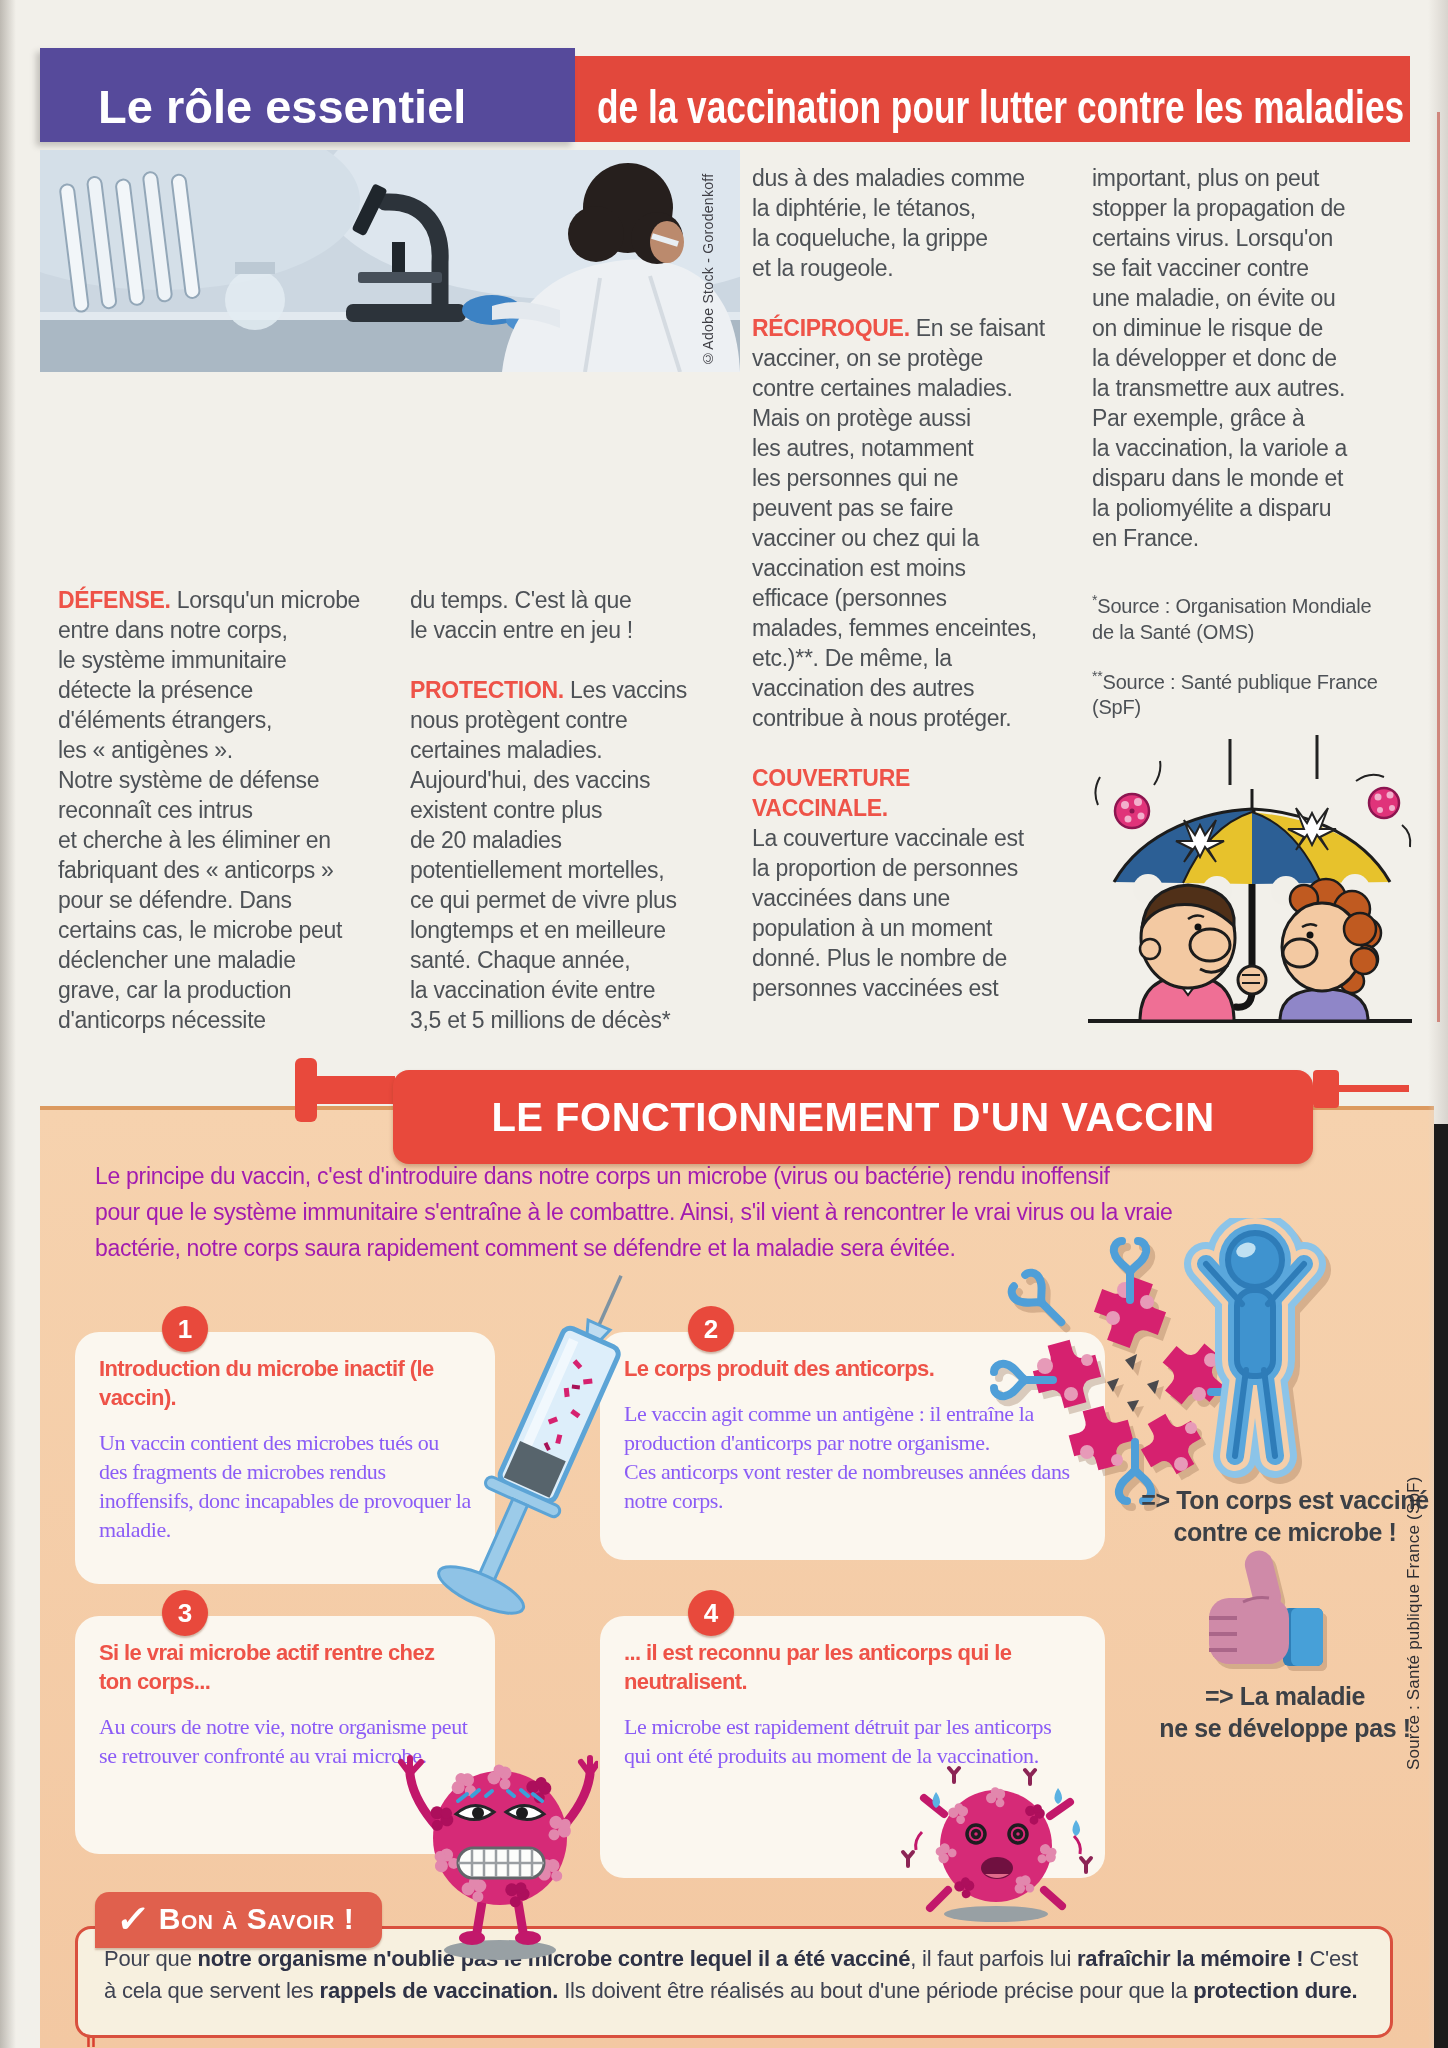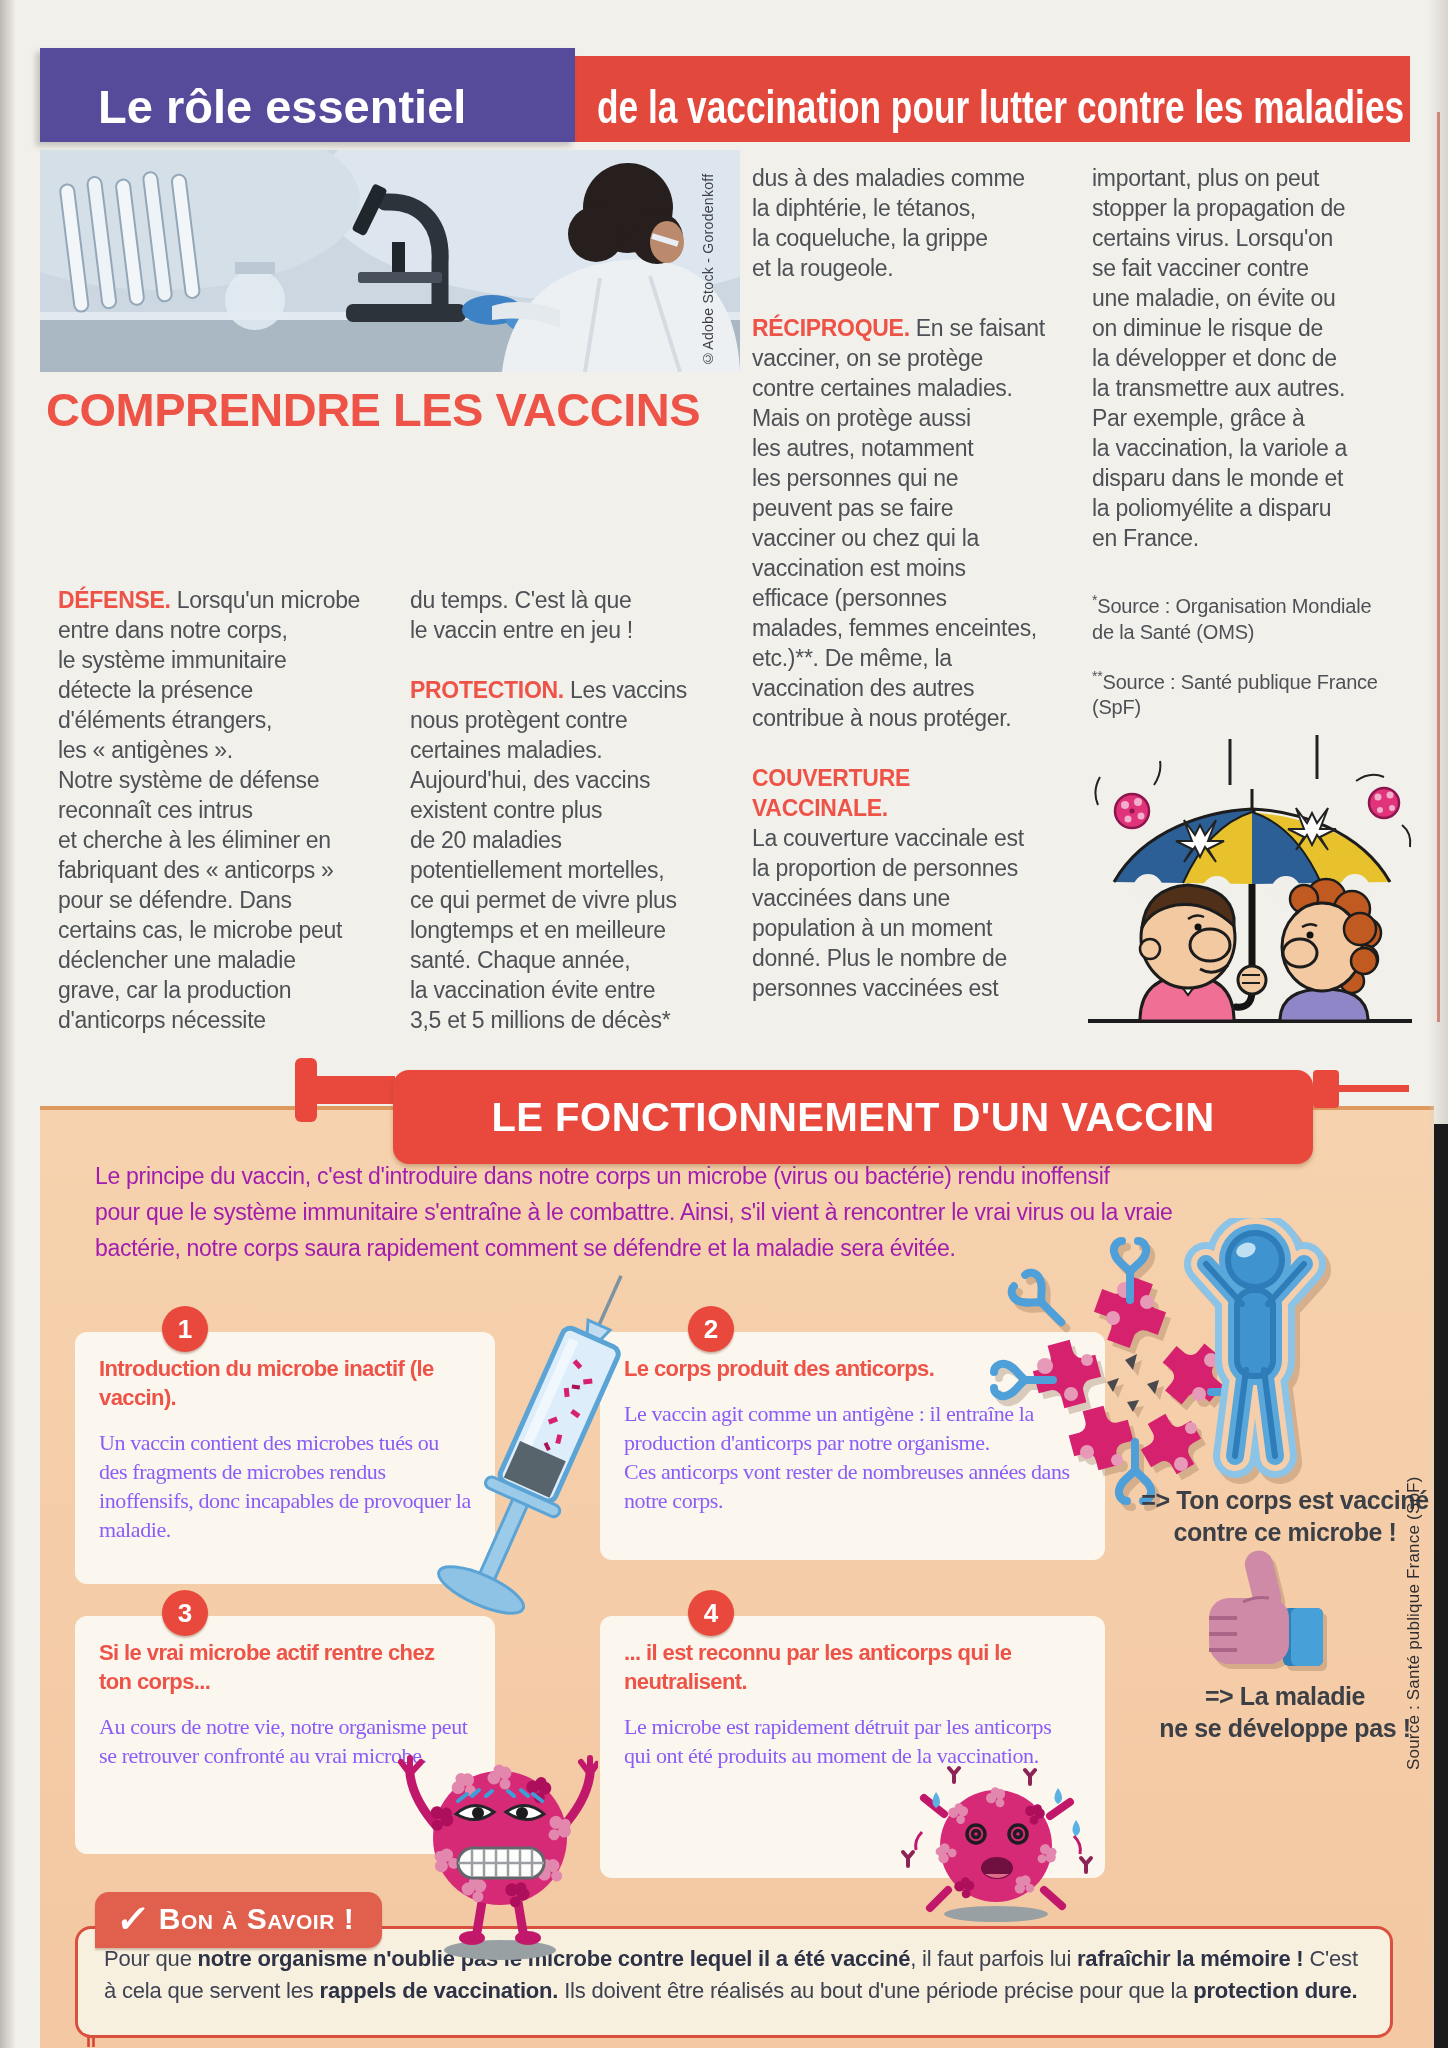--- a/index.html
+++ b/index.html
@@ -50,21 +50,21 @@
   .banner{left:295px;top:1040px;width:1120px;height:100px;z-index:3;}
   .banner .flange{position:absolute;left:0;top:18px;width:22px;height:64px;background:var(--banner-red,#e8493c);border-radius:6px;}
   .banner .rod{position:absolute;left:20px;top:36px;width:80px;height:28px;background:var(--banner-red,#e8493c);}
   .banner .barrel{position:absolute;left:98px;top:2px;width:920px;height:94px;background:var(--banner-red,#e8493c);
                   border-radius:16px;display:flex;align-items:center;justify-content:center;box-shadow:0 3px 4px rgba(120,60,30,.3);margin-top:28px;}
   .banner .hub{position:absolute;left:1018px;top:30px;width:26px;height:38px;background:var(--banner-red,#e8493c);border-radius:4px;}
   .banner .needle{position:absolute;left:1044px;top:45px;width:70px;height:7px;background:var(--banner-red,#e8493c);}
   .banner-title{color:#fff;font-weight:bold;font-size:40px;letter-spacing:.5px;}
   .intro{left:95px;top:1158px;width:1310px;font-size:23px;line-height:36px;letter-spacing:-.3px;color:#a21caf;z-index:2;}
 
-  .card{background:var(--card-bg,#fbf7ef);border-radius:12px;box-sizing:border-box;padding:22px 24px 20px 24px;z-index:2;}
+  .card{background:var(--card-bg,#fbf7ef);border-radius:24px;box-sizing:border-box;padding:22px 24px 20px 24px;z-index:2;}
   .card1{left:75px;top:1332px;width:420px;height:252px;}
   .card2{left:600px;top:1332px;width:505px;height:228px;}
   .card3{left:75px;top:1616px;width:420px;height:238px;}
   .card4{left:600px;top:1616px;width:505px;height:262px;}
   .card-title{color:var(--accent-red,#ee5348);font-weight:bold;font-size:22px;line-height:29px;letter-spacing:-.6px;}
   .card-body{margin-top:16px;font-size:22px;line-height:29px;letter-spacing:-.4px;color:#8b5cf6;font-family:Liberation Serif, serif;}
   .badge{width:46px;height:46px;border-radius:50%;background:var(--badge-red,#e8493c);color:#fff;font-weight:bold;
          font-size:26px;display:flex;align-items:center;justify-content:center;z-index:5;box-shadow:0 2px 2px rgba(120,60,30,.35);}
   .badge1{left:162px;top:1306px;} .badge2{left:688px;top:1306px;}
   .badge3{left:162px;top:1590px;} .badge4{left:688px;top:1590px;}
@@ -134,21 +134,20 @@
       <circle cx="588" cy="58" r="45" fill="#261f1d"></circle>
       <circle cx="556" cy="84" r="28" fill="#261f1d"></circle>
       <circle cx="617" cy="88" r="26" fill="#261f1d"></circle>
       <ellipse cx="627" cy="92" rx="17" ry="21" fill="#bb8a6d"></ellipse>
       <path d="M612,86 l26,8" stroke="#e8eef3" stroke-width="6"></path>
       <path d="M520,160 C490,150 470,150 452,156 L452,170 C480,166 500,170 520,178 Z" fill="#e4e9ee"></path>
     </svg>
   </div>
   <span class="abs credit">©Adobe Stock - Gorodenkoff</span>
 
-  <div class="abs section-title">COMPRENDRE LES VACCINS</div>
 
   <div class="abs col colA">
     <div class="para"><span class="lead">DÉFENSE.</span> <span class="pre">Lorsqu'un microbe
 entre dans notre corps,
 le système immunitaire
 détecte la présence
 d'éléments étrangers,
 les « antigènes ».
 Notre système de défense
 reconnaît ces intrus

